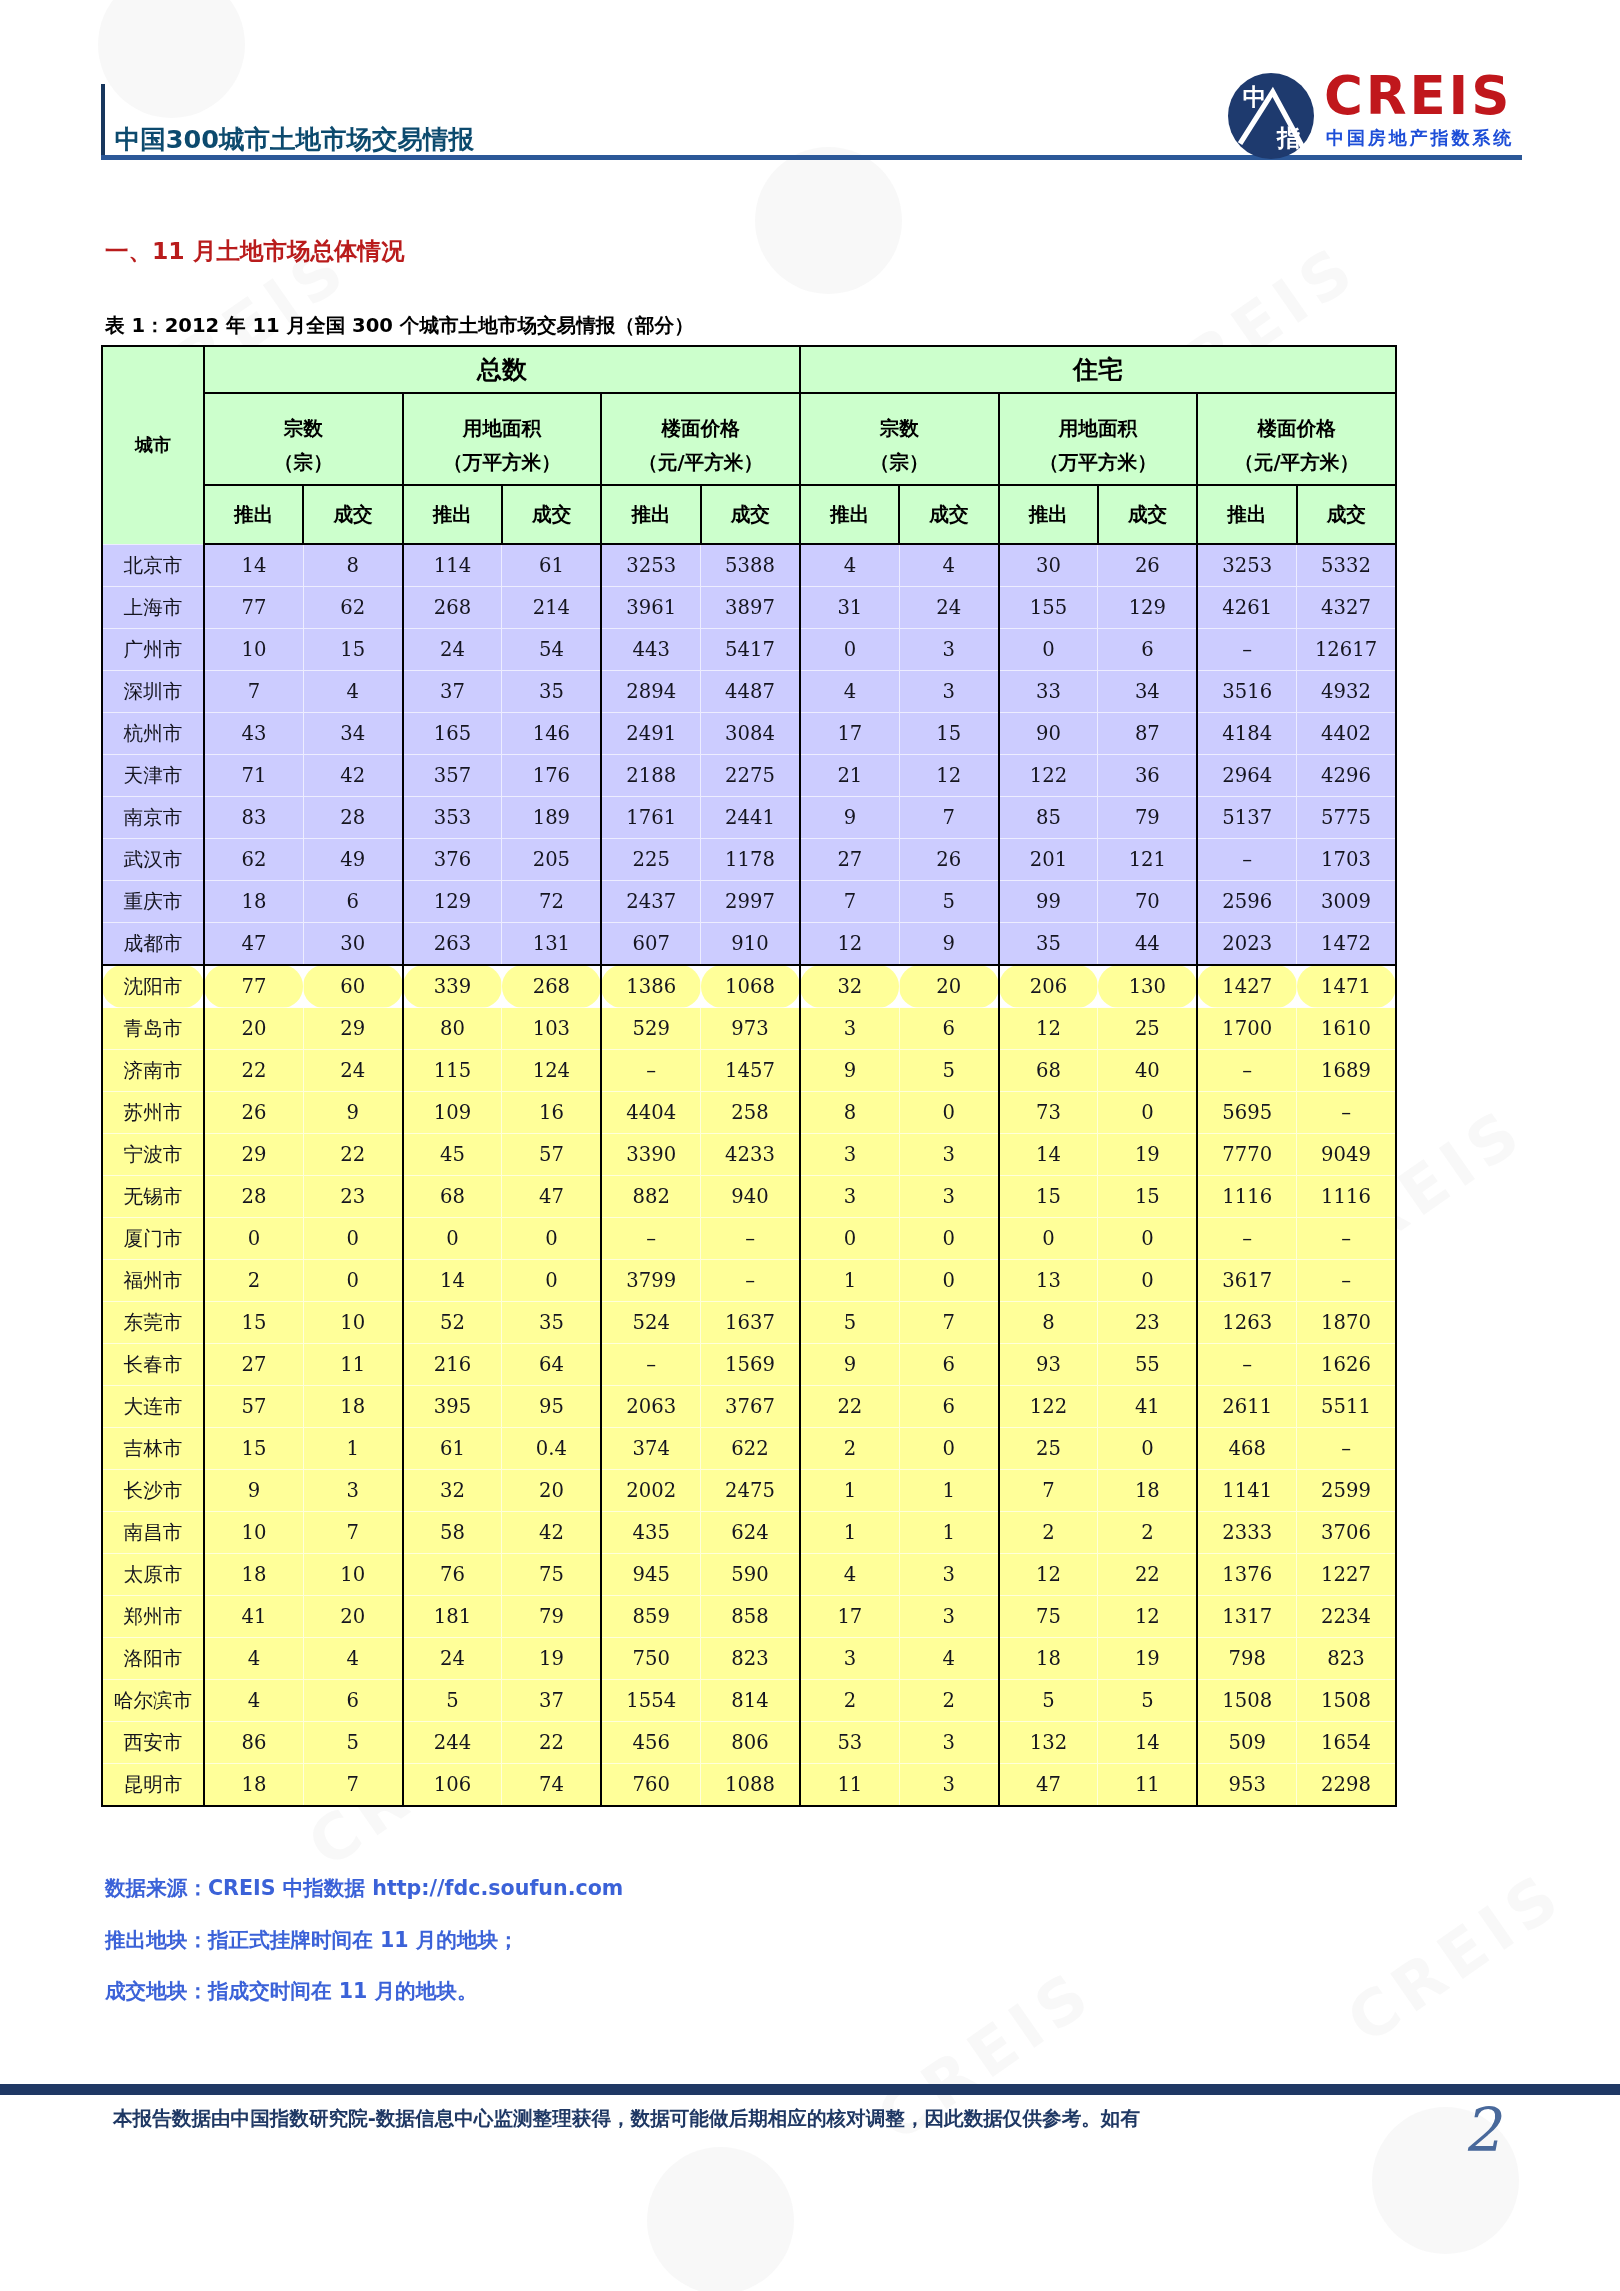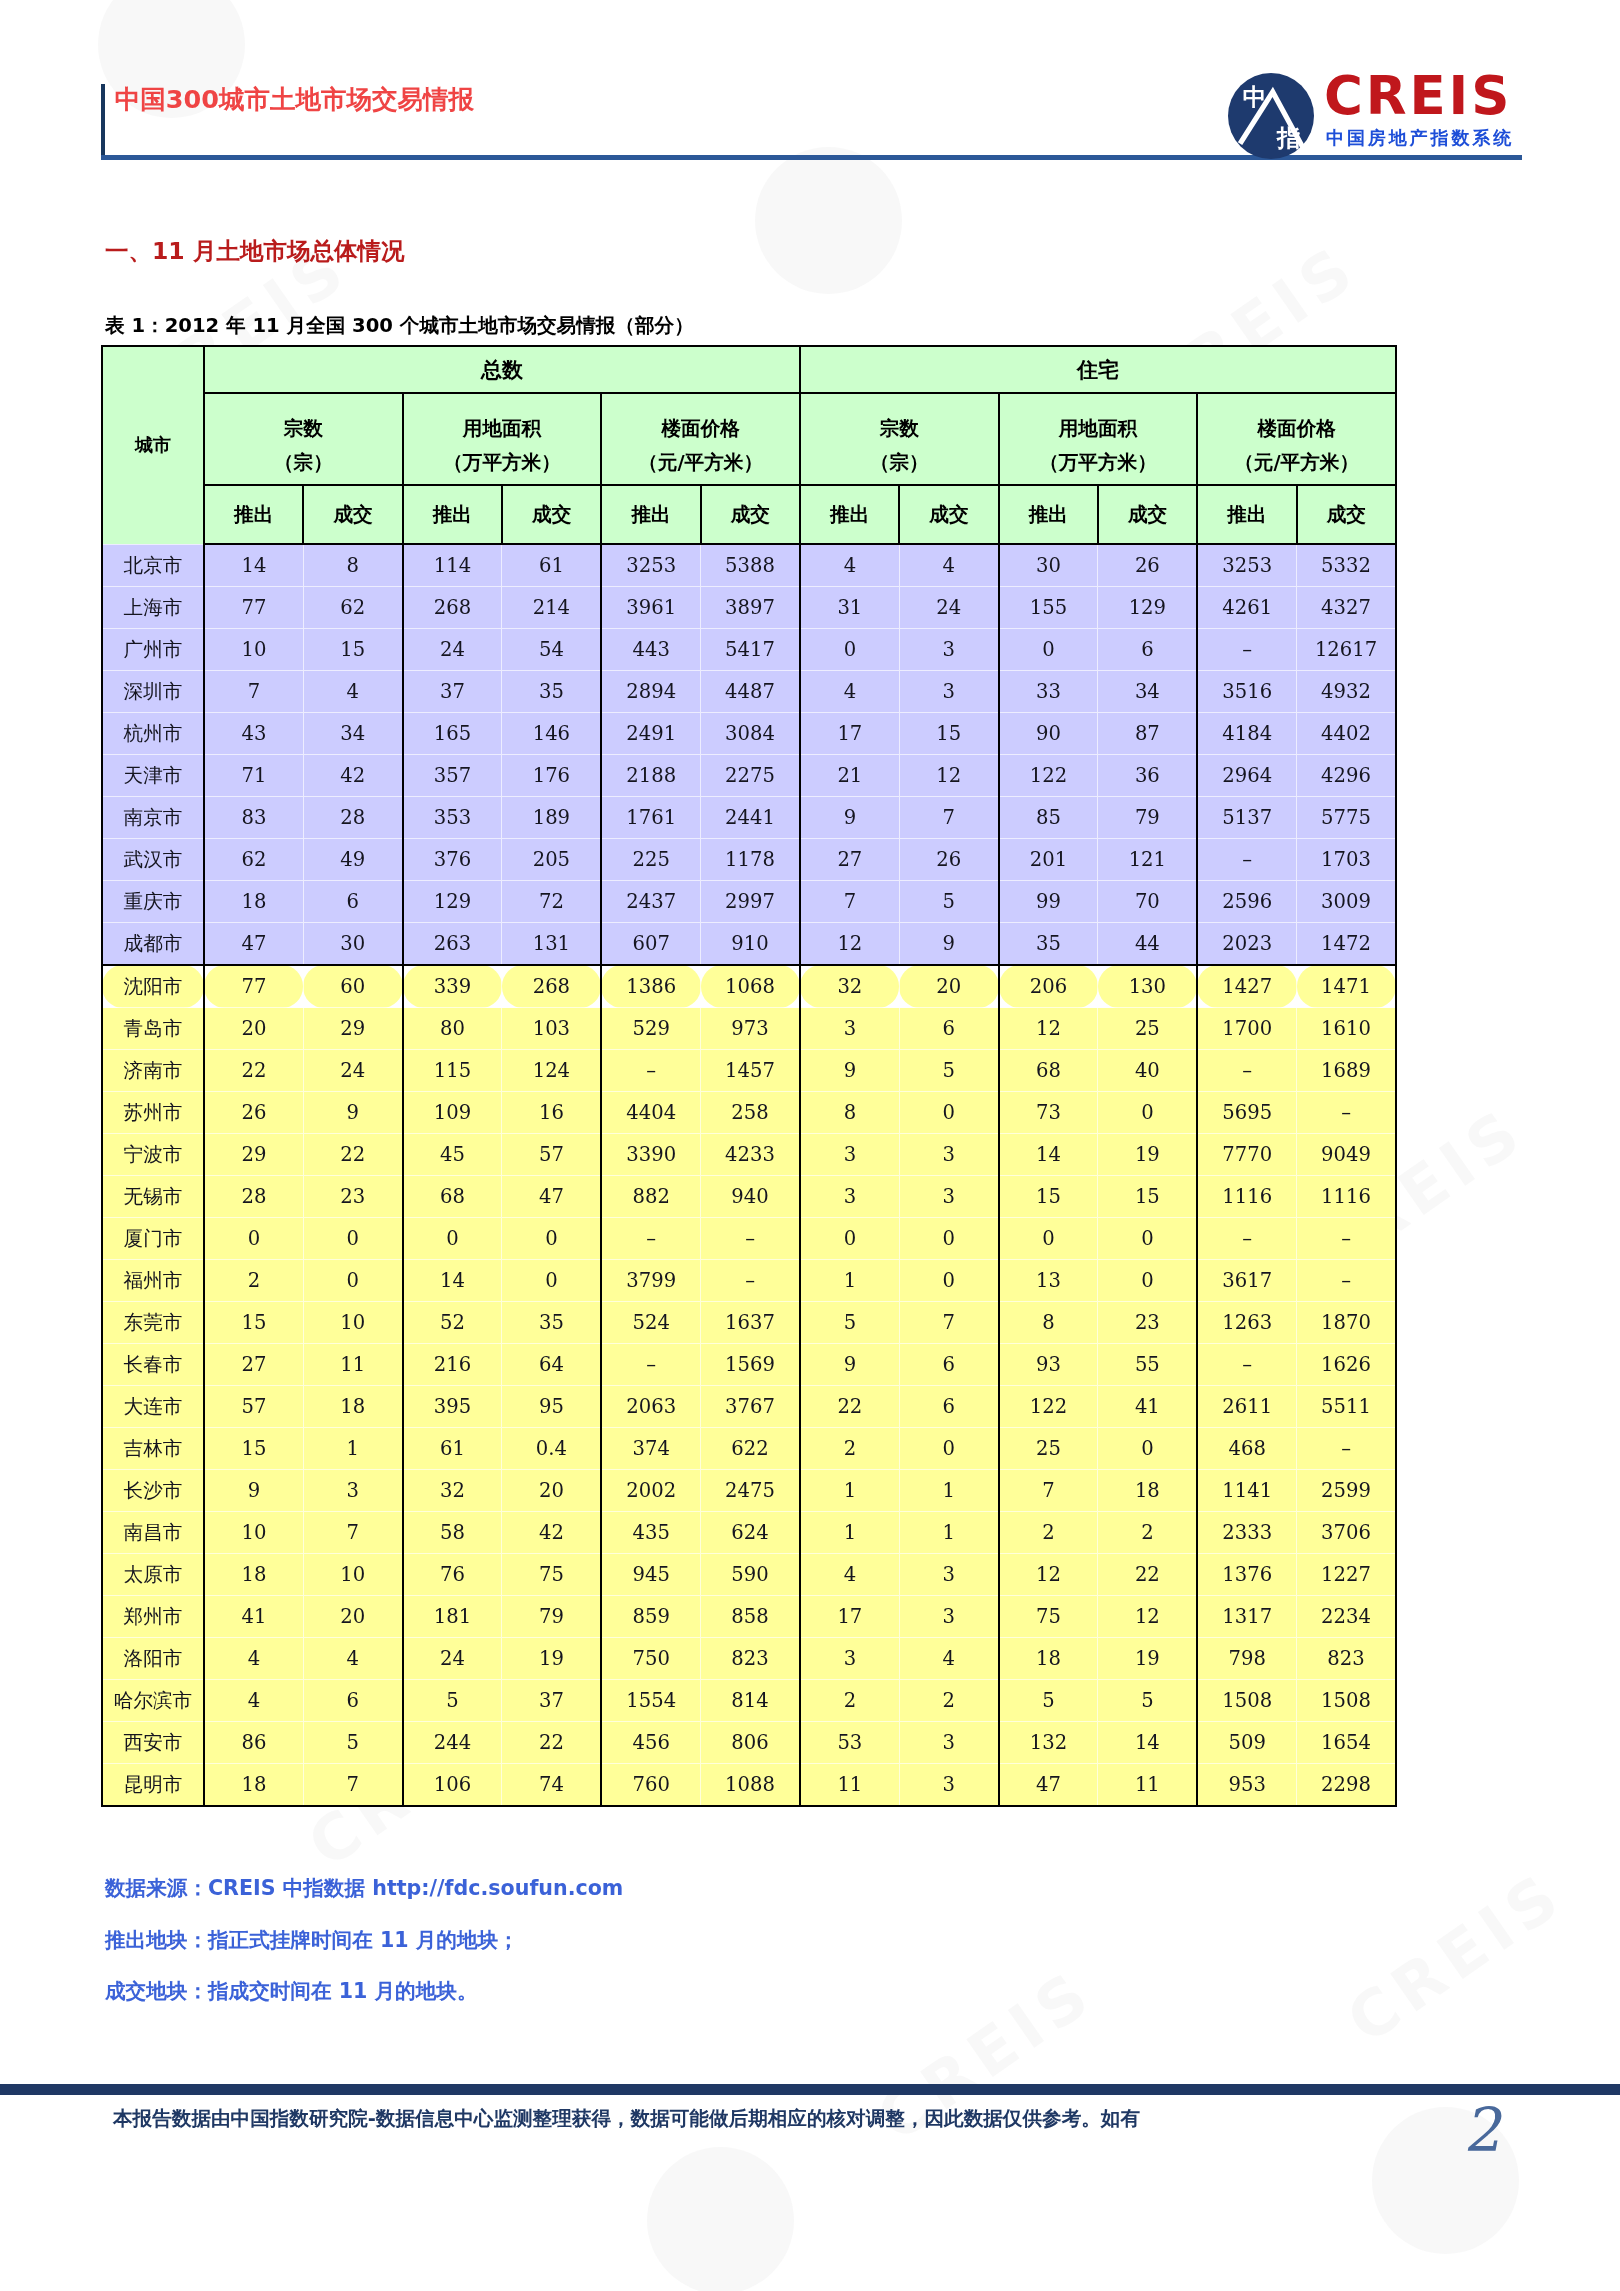--- a/index.html
+++ b/index.html
@@ -28,22 +28,22 @@
     border-radius: 50%;
     background: rgba(120,120,120,0.05);
   }
 
   
   .doc-title {
     position: absolute; left: 101px; top: 84px;
     height: 71px;
     border-left: 4.9px solid #17365D;
     padding-left: 9.8px;
-    font-size: 25.5px; font-weight: bold; color: #ef4444;
-    display: flex; align-items: flex-start;
+    font-size: 25.5px; font-weight: bold; color: #0c4a6e;
+    display: flex; align-items: flex-end;
     line-height: 1.2;
   }
   .header-rule {
     position: absolute; left: 101px; top: 155px;
     width: 1421px; height: 4.9px;
     background: #2C5898;
   }
   .logo { position: absolute; left: 1228px; top: 71px; width: 323px; height: 90px; }
   .logo-circle {
     position: absolute; left: 0; top: 2px;
@@ -89,21 +89,21 @@
     width: 1296px;
     border: 2.9px solid #000;
   }
   table.land col.col-city { width: 102px; }
   thead th {
     background: #CCFFCC;
     font-family: "DejaVu Sans", "Liberation Sans", sans-serif;
     font-weight: bold; color: #000;
     padding: 0; text-align: center; vertical-align: middle;
   }
-  th.grp { font-size: 21px; height: 45px; border-bottom: 2.9px solid #000; border-left: 2.9px solid #000; margin-top: 30px; }
+  th.grp { font-size: 25px; height: 45px; border-bottom: 2.9px solid #000; border-left: 2.9px solid #000; margin-top: 30px; }
   th.city-head { font-size: 18px; border-right: 2.9px solid #000; }
   th.sub { height: 90px; font-size: 19.6px; border-left: 2.9px solid #000; border-bottom: 2px solid #000; }
   th.sub .sub-label { line-height: 1.0; padding-top: 13.7px; padding-bottom: 13.7px; }
   th.sub .sub-unit  { line-height: 1.0; }
   th.leaf { height: 57px; font-size: 19.6px; border-bottom: 2.9px solid #000; }
   th.leaf.gs { border-left: 2.9px solid #000; }
   th.leaf.pm { border-left: 2px solid #000; }
 
   tbody td {
     height: 41px; padding: 0;

